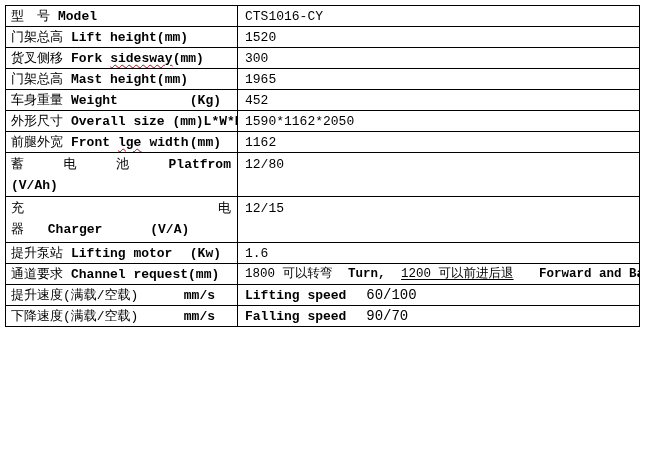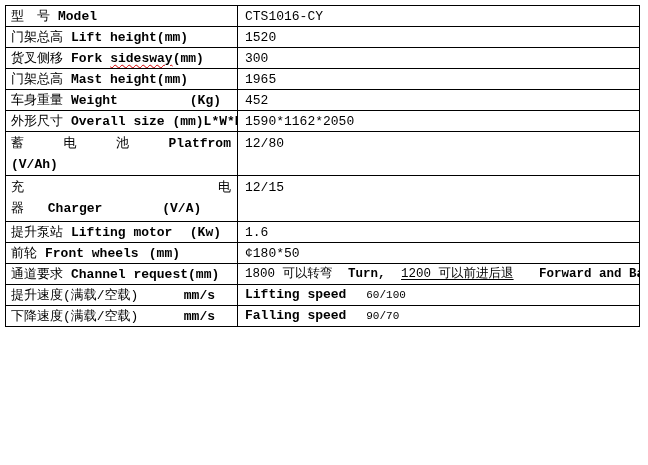--- a/index.html
+++ b/index.html
@@ -35,25 +35,25 @@
   .unit { margin-left: auto; margin-right: 14px; }
   .unit.far { margin-right: 55px; }
   .unit.mid { margin-right: 20px; }
 
   .jrow { display: flex; justify-content: space-between; padding-right: 4px; line-height: 20px; }
   .l2 { line-height: 21px; }
   .ml8  { margin-left: 8px; }
   .ml12 { margin-left: 12px; }
   .ml16 { margin-left: 16px; }
   .ml18 { margin-left: 18px; }
-  .ml52 { margin-left: 52px; }
+  .ml52 { margin-left: 40px; }
 
   .val { padding-left: 7px; }
   .val-tight { font-size: 12.5px; }
-  .small { font-size: 11px; }
+  .small { font-size: 14px; }
 
   .sq {
     text-decoration: underline;
     text-decoration-style: wavy;
     text-decoration-color: #d00000;
     text-decoration-thickness: 1px;
     text-underline-offset: 2px;
   }
   .ul { text-decoration: underline; text-underline-offset: 2px; }
 </style>
@@ -138,20 +138,34 @@
       <div class="lbl">
         <span class="zh">外形尺寸</span>
         <span class="en g">Overall size (mm)L*W*H</span>
       </div>
     </td>
     <td class="val">
       <span>1590*1162*2050</span>
     </td>
   </tr>
 
+  <tr class="h-s">
+    <td>
+      <div class="lbl">
+        <span class="zh">前腿外宽</span>
+        <span class="en g">Front</span>
+        <span class="en g sq">lge</span>
+        <span class="en g">width</span>
+        <span class="unit">(mm)</span>
+      </div>
+    </td>
+    <td class="val">
+      <span>1162</span>
+    </td>
+  </tr>
 
   <tr class="h-bat">
     <td>
       <div class="jrow">
         <span class="zh">蓄</span>
         <span class="zh">电</span>
         <span class="zh">池</span>
         <span class="en">Platfrom</span>
       </div>
       <div class="l2">
@@ -189,32 +203,20 @@
       </div>
     </td>
     <td class="val">
       <span>1.6</span>
     </td>
   </tr>
 
 
 
 
-  <tr class="h-s">
-    <td>
-      <div class="lbl">
-        <span class="zh">前轮</span>
-        <span class="en g">Front wheels</span>
-        <span class="unit far">(mm)</span>
-      </div>
-    </td>
-    <td class="val">
-      <span>¢180*50</span>
-    </td>
-  </tr>
 
   <tr class="h-s">
     <td>
       <div class="lbl">
         <span class="zh">通道要求</span>
         <span class="en g">Channel request</span>
         <span class="unit mid">(mm)</span>
       </div>
     </td>
     <td class="val val-tight">

